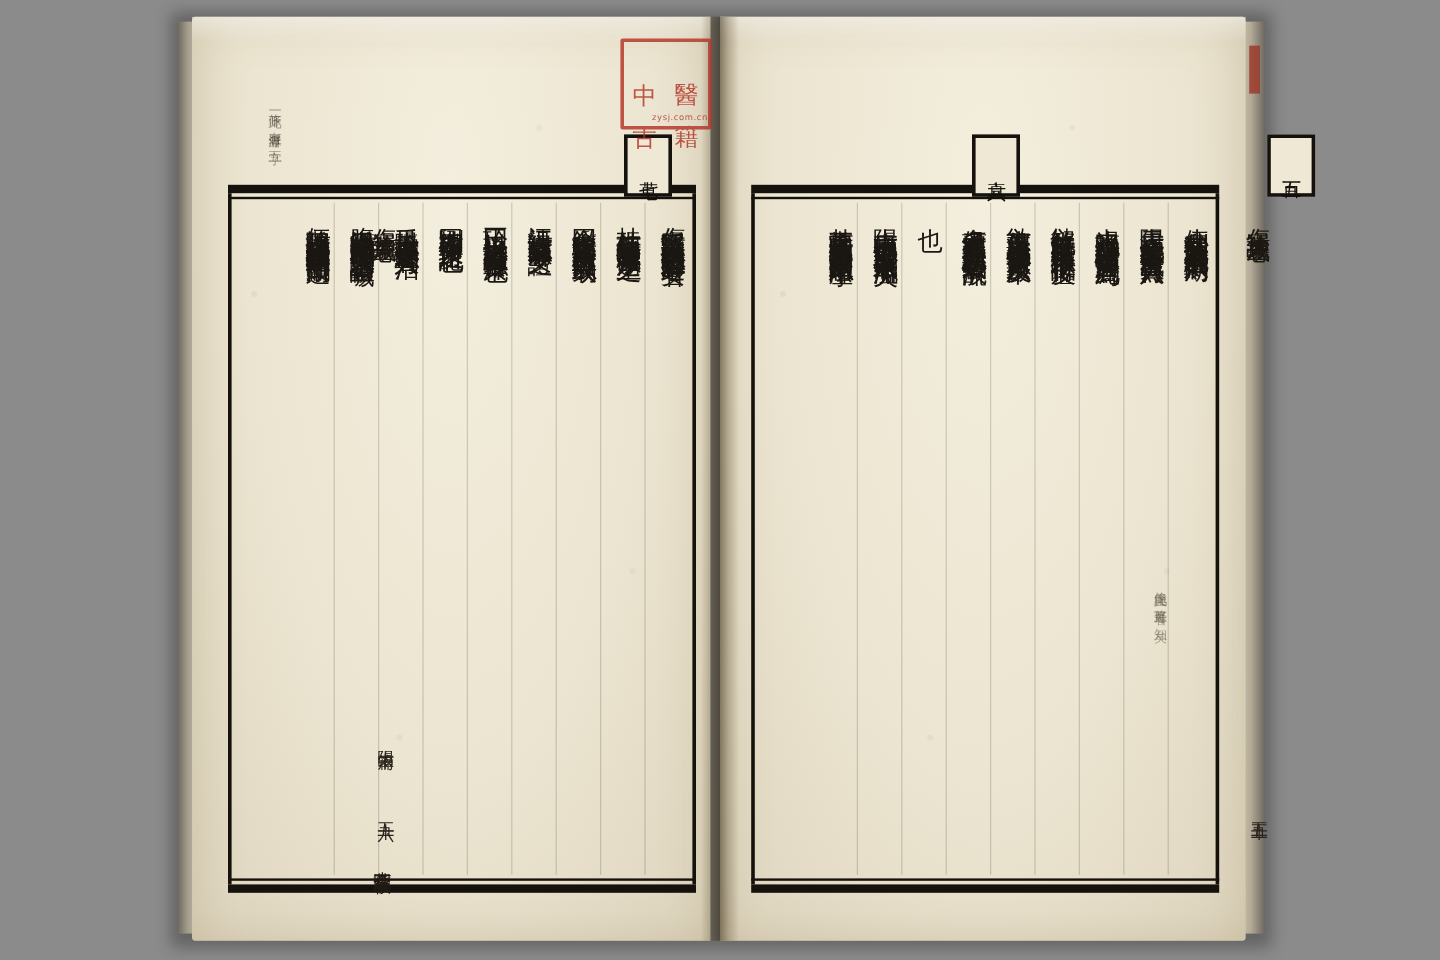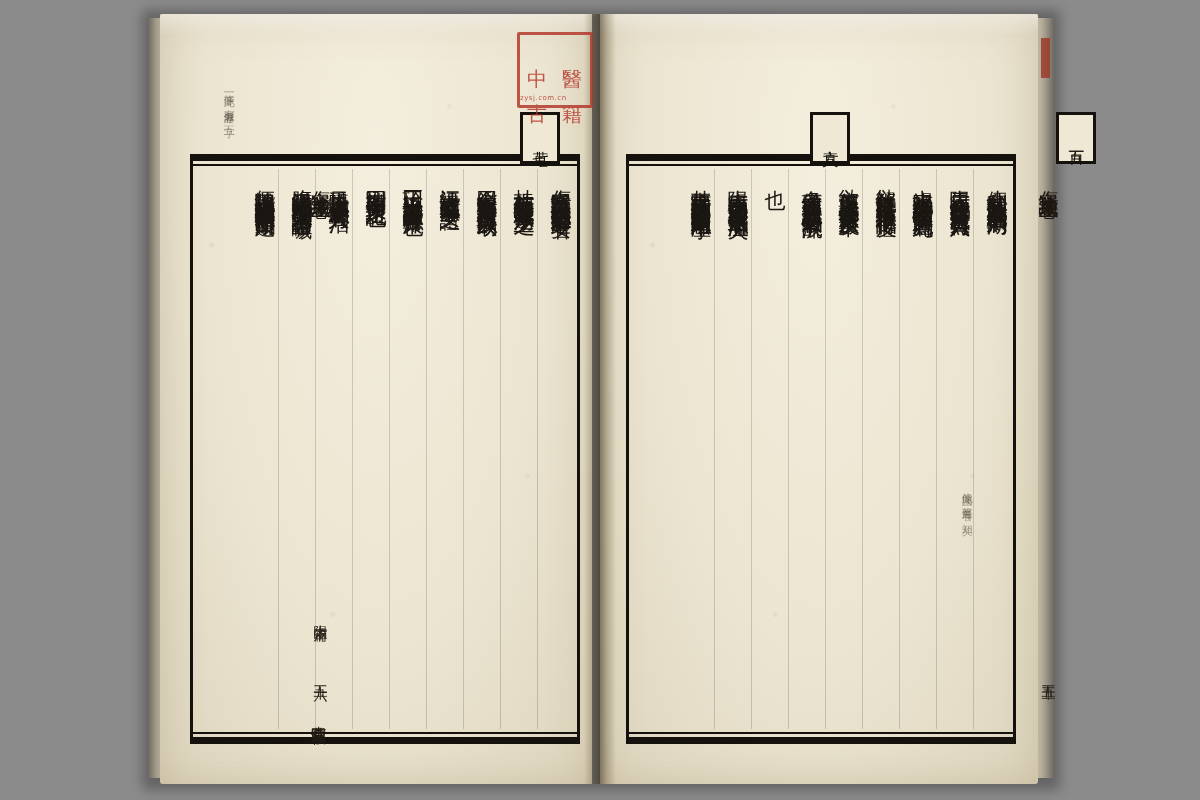--- a/index.html
+++ b/index.html
@@ -271,21 +271,21 @@
     justify-items: center;
     font-family: "DejaVu Serif", serif;
     font-size: 20px;
     line-height: 1;
     border-radius: 2px;
   }
   .seal .seal-char { writing-mode: vertical-rl; text-orientation: upright; }
   .seal-url {
     position: absolute;
     left: 0; right: 0; bottom: 3px;
-    text-align: left;
+    text-align: right;
     font-family: "DejaVu Sans", sans-serif;
     font-size: 7px;
     letter-spacing: 0.5px;
     color: #b33427;
   }
 
   
   .speckle {
     position: absolute;
     inset: 0;

